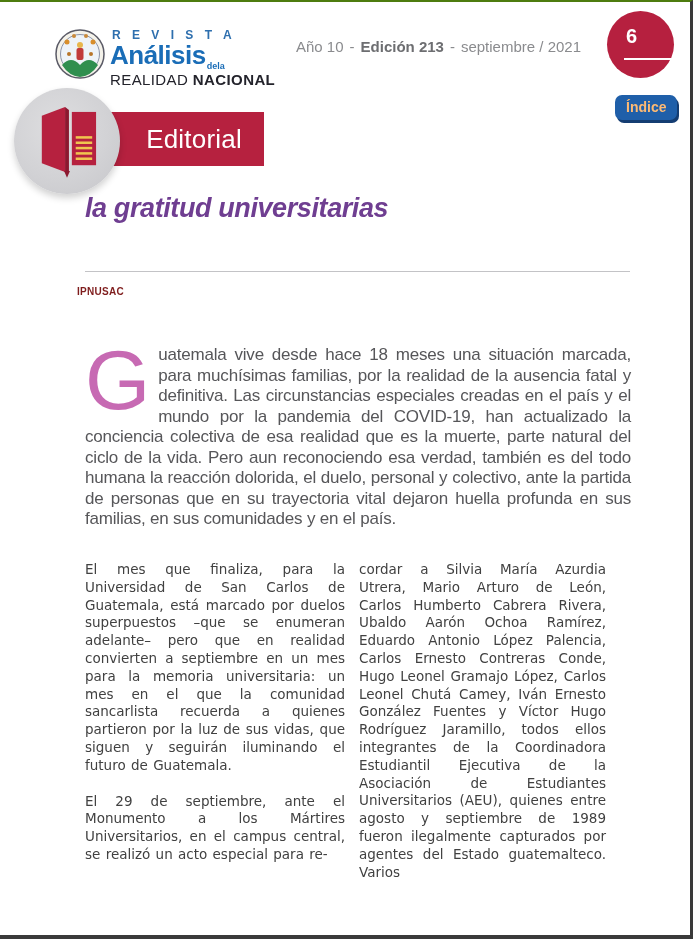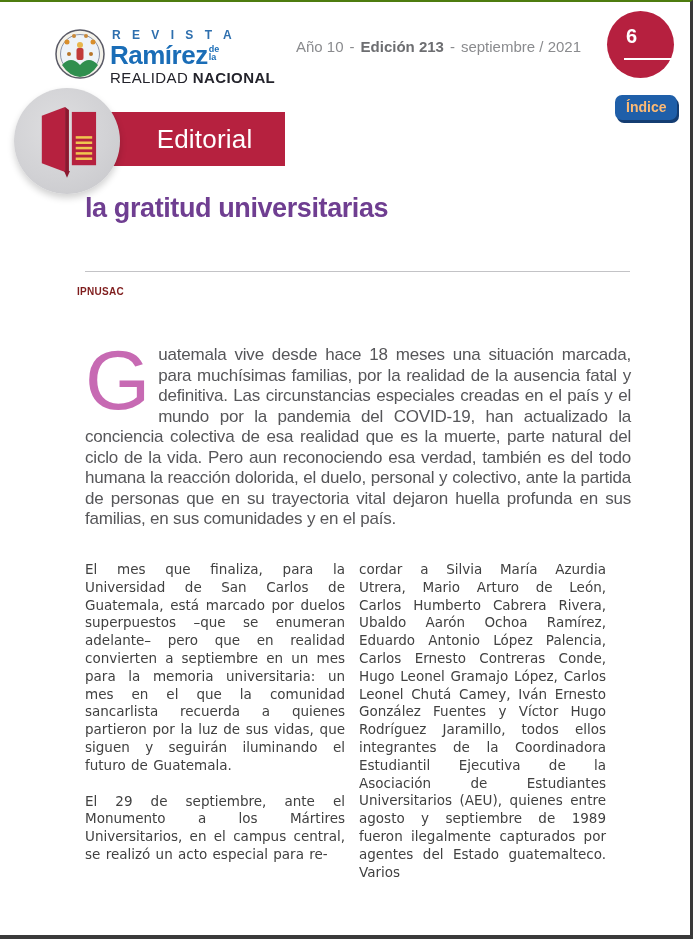--- a/index.html
+++ b/index.html
@@ -9,50 +9,50 @@
     border-top:2px solid #4d7c0f;border-right:3px solid #3a3a3a;border-bottom:4px solid #3a3a3a;
     overflow:hidden;
   }
   
   .logo{position:absolute;left:55px;top:22px;display:flex;align-items:flex-start;}
   .emblem{width:50px;height:60px;margin-right:5px;}
   .logo-text{display:flex;flex-direction:column;}
   .logo-revista{color:#2e6fae;font-size:12px;font-weight:bold;letter-spacing:4px;margin:4px 0 0 2px;}
   .logo-brand-row{display:flex;align-items:flex-start;}
   .logo-brand{color:#1a6db7;font-size:26px;font-weight:bold;letter-spacing:-0.5px;line-height:26px;}
-  .logo-dela{display:flex;flex-direction:column;color:#1a6db7;font-size:9px;font-weight:bold;line-height:8px;margin:3px 0 0 1px;}
+  .logo-dela{display:flex;color:#1a6db7;font-size:9px;font-weight:bold;line-height:8px;margin:20px 0 0 1px;}
   .logo-subtitle{color:#23232b;font-size:15px;letter-spacing:0.4px;margin-top:1px;}
   .logo-subtitle b{font-weight:700;}
   .edition{position:absolute;left:296px;top:36px;font-size:15px;color:#8a8b8e;}
   .edition .sep{margin:0 6px;}
   .edition b{color:#6d6e71;font-weight:700;}
   .page-circle{position:absolute;left:607px;top:9px;width:67px;height:67px;border-radius:50%;background:#b6203f;}
   .page-circle .num{position:absolute;left:19px;top:14px;color:#fff;font-size:20px;font-weight:bold;}
   .page-circle .line{position:absolute;left:17px;top:47px;width:48px;height:2px;background:#fff;}
   .indice-btn{
     position:absolute;left:615px;top:93px;background:#1f5fa9;color:#fdba74;
     font-family:"Liberation Sans",sans-serif;font-size:14px;font-weight:bold;
     border:none;border-radius:7px;padding:4px 11px 5px;cursor:pointer;
     box-shadow:2px 3px 0 0 #143d72;
   }
   
   .red-banner{
-    position:absolute;left:66px;top:110px;width:219px;height:54px;background:#b6213f;z-index:1;
+    position:absolute;left:66px;top:110px;width:198px;height:54px;background:#b6213f;z-index:1;
     display:flex;align-items:center;justify-content:center;padding-left:58px;box-sizing:border-box;
   }
   .red-banner span{color:#fff;font-size:26px;letter-spacing:0.2px;}
   .gray-circle{
     position:absolute;left:14px;top:86px;width:106px;height:106px;border-radius:50%;z-index:2;
     background:radial-gradient(circle at 42% 38%, #dedee0 0%, #d2d2d5 55%, #c6c6ca 100%);
     box-shadow:0 4px 7px rgba(0,0,0,0.18);
     display:flex;align-items:center;justify-content:center;
   }
   
   .title{position:absolute;left:85px;top:192px;color:#6f3e91;font-size:27px;line-height:29px;letter-spacing:-0.4px;}
-  .title .t2{font-weight:700;}
+  .title .t2{font-weight:700;font-style:italic;}
   .rule{position:absolute;left:85px;top:269px;width:545px;height:1px;background:#c3c3c6;}
   .author{position:absolute;left:77px;top:284px;color:#7f1d1d;font-size:10px;font-weight:bold;letter-spacing:0.3px;}
   .lead{
     position:absolute;left:85px;top:326px;width:546px;
     color:#565659;font-size:17px;line-height:20.5px;text-align:justify;letter-spacing:-0.2px;
   }
   .dropcap{float:left;color:#c76ab3;font-size:84px;line-height:60px;margin:5px 8px 0 0;font-weight:400;}
   .col{position:absolute;top:552px;color:#414141;font-size:13.5px;line-height:17.8px;text-align:justify;
        font-family:"DejaVu Sans","Liberation Sans",sans-serif;word-spacing:1px;}
   .col p{margin:7px 0 18px 0;}
@@ -74,21 +74,21 @@
       <circle cx="12" cy="18" r="2.5" fill="#d98f2b"></circle>
       <circle cx="38" cy="18" r="2.5" fill="#d98f2b"></circle>
       <circle cx="14" cy="30" r="2" fill="#b8762a"></circle>
       <circle cx="36" cy="30" r="2" fill="#b8762a"></circle>
       <circle cx="19" cy="12" r="2" fill="#c98a3a"></circle>
       <circle cx="31" cy="12" r="2" fill="#c98a3a"></circle>
     </svg>
     <div class="logo-text">
       <div class="logo-revista">R E V I S T A</div>
       <div class="logo-brand-row">
-        <span class="logo-brand">Ramírez</span>
+        <span class="logo-brand">Análisis</span>
         <span class="logo-dela">
           <span>de</span>
           <span>la</span>
         </span>
       </div>
       <div class="logo-subtitle">
         <span>REALIDAD</span>
         <b>NACIONAL</b>
       </div>
     </div>

